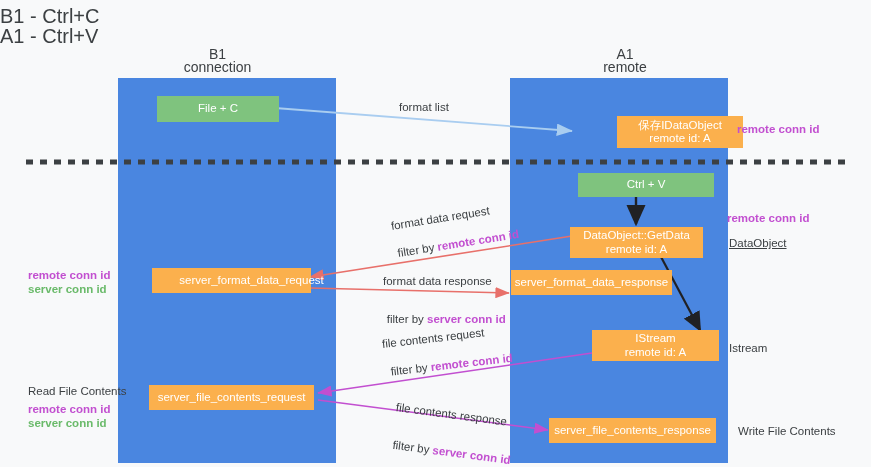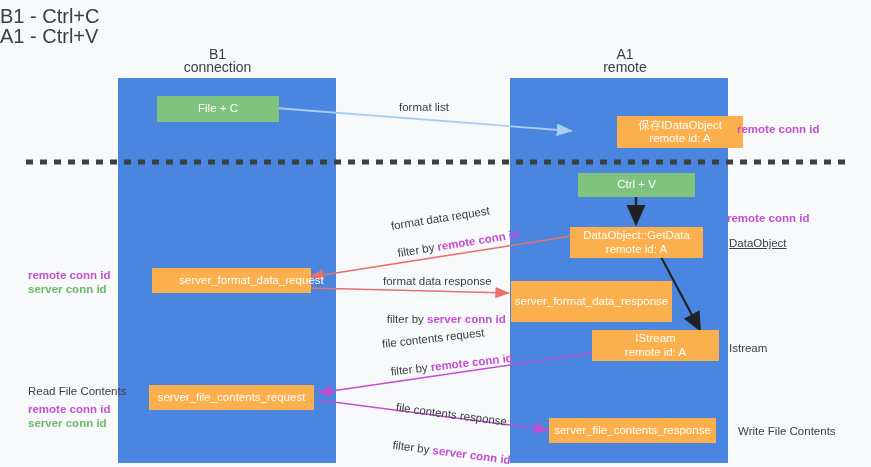--- a/index.html
+++ b/index.html
@@ -99,28 +99,28 @@
     <line x1="592" y1="353" x2="318" y2="393" stroke="#c24fd0" stroke-width="1.6" marker-end="url(#ah-mag)"></line>
 
     <line x1="318" y1="400" x2="548" y2="430" stroke="#c24fd0" stroke-width="1.6" marker-end="url(#ah-mag)"></line>
   </svg>
 
   <div class="node green" style="left:157px;top:96px;width:122px;height:26px;">File + C</div>
 
   <div class="node orange" style="left:573px;top:116px;width:126px;height:32px;margin-left:44px;">保存IDataObject
 remote id: A</div>
 
-  <div class="node green" style="left:578px;top:173px;width:117px;height:24px;">Ctrl + V</div>
+  <div class="node green" style="left:578px;top:173px;width:136px;height:24px;">Ctrl + V</div>
 
   <div class="node orange" style="left:570px;top:227px;width:133px;height:31px;">DataObject::GetData
 remote id: A</div>
 
   <div class="node orange" style="left:152px;top:268px;width:159px;height:25px;padding-left:44px;">server_format_data_request</div>
 
-  <div class="node orange" style="left:511px;top:281px;width:161px;height:41px;">server_format_data_response</div>
+  <div class="node orange" style="left:511px;top:270px;width:161px;height:25px;">server_format_data_response</div>
 
   <div class="node orange" style="left:592px;top:330px;width:127px;height:31px;">IStream
 remote id: A</div>
 
   <div class="node orange" style="left:549px;top:418px;width:167px;height:25px;">server_file_contents_response</div>
 
   <div class="node orange" style="left:149px;top:385px;width:165px;height:25px;">server_file_contents_request</div>
 
   <div class="lbl" style="left:399px;top:100px;">format list</div>
 

